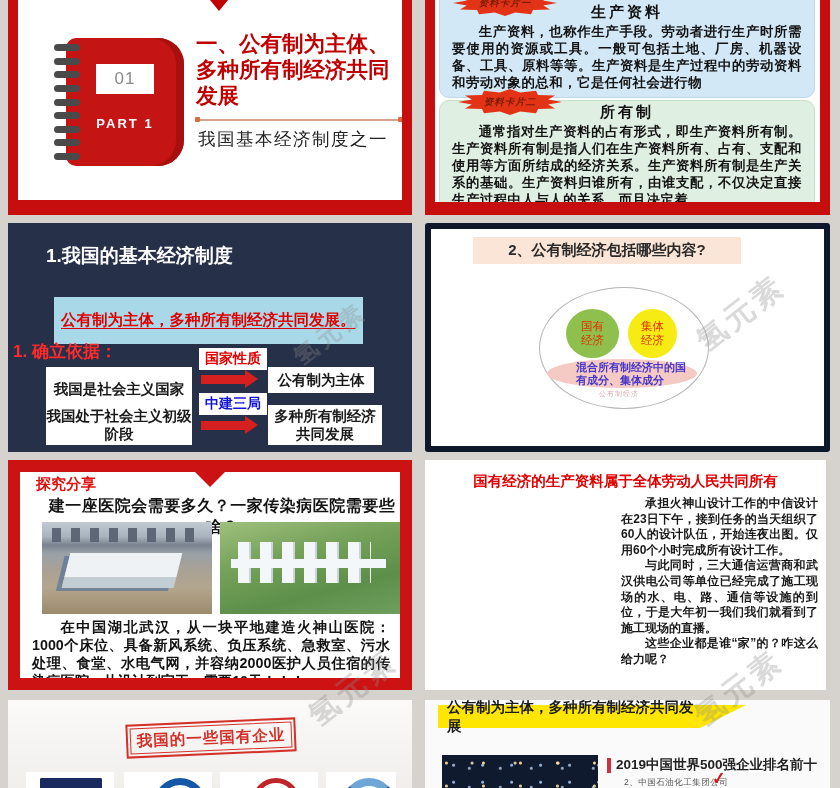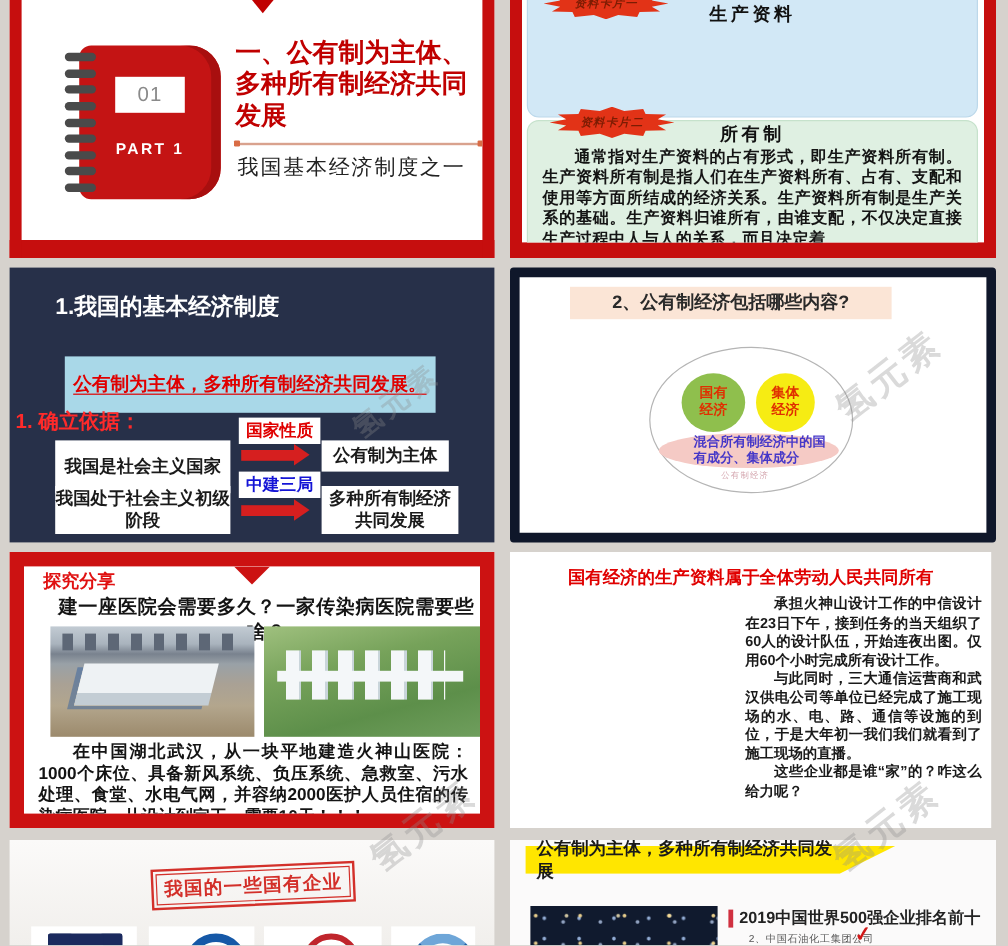--- a/index.html
+++ b/index.html
@@ -44,27 +44,27 @@
   .s3-title{position:absolute;left:38px;top:20px;color:#fff;font-size:19px;font-weight:800;}
   .s3-hl{position:absolute;left:46px;top:74px;background:#a9d8e8;color:#e00000;font-weight:800;font-size:15.5px;padding:13px 7px;text-decoration:underline;text-underline-offset:3px;}
   .s3-basis{position:absolute;left:5px;top:117px;color:#ff2a2a;font-size:17px;font-weight:800;}
   .fbox{position:absolute;background:#fff;color:#1a1a1a;font-weight:700;font-size:14.5px;display:flex;align-items:center;justify-content:center;text-align:center;line-height:1.25;}
   .ftag{position:absolute;background:#ffffff;font-weight:800;font-size:14px;padding:2px 6px;}
   .ftag.red{color:#e00000;} .ftag.blue{color:#1414d6;}
   .arr{position:absolute;width:44px;height:9px;background:#d61f1f;}
   .arr::after{content:"";position:absolute;right:-13px;top:-5px;border-left:13px solid #d61f1f;border-top:9.5px solid transparent;border-bottom:9.5px solid transparent;}
 
   
-  .s4{left:425px;top:223px;width:405px;height:229px;border:8px solid #0f172a;border-radius:3px;}
+  .s4{left:425px;top:223px;width:405px;height:229px;border:6px solid #0f172a;border-radius:3px;}
   .s4-titlebox{position:absolute;left:42px;top:8px;width:268px;height:27px;background:#fbe5d6;display:flex;align-items:center;justify-content:center;color:#2a2a2a;font-weight:800;font-size:15px;}
   .venn-outer{position:absolute;left:108px;top:58px;width:168px;height:120px;background:#fff;border:1.5px solid #b5b5b5;border-radius:50%;}
   .venn-c{position:absolute;border-radius:50%;display:flex;align-items:center;justify-content:center;text-align:center;font-weight:800;font-size:11.5px;line-height:1.15;color:#e03000;}
   .venn-g{left:135px;top:80px;width:53px;height:49px;background:#8fbf4d;}
   .venn-y{left:197px;top:80px;width:49px;height:49px;background:#f6ec13;}
-  .venn-c b{display:block;width:2em;word-break:break-all;font-weight:700;text-align:right;}
+  .venn-c b{display:block;width:2em;word-break:break-all;font-weight:400;text-align:right;}
   .venn-p{position:absolute;left:116px;top:130px;width:150px;height:29px;background:#f5cac5;border-radius:50%;display:flex;align-items:center;justify-content:center;}
   .venn-p span{display:block;width:120px;color:#4738c8;font-weight:700;font-size:11px;line-height:1.15;text-align:left;word-break:break-all;margin-left:28px;}
   .venn-cap{position:absolute;left:168px;top:160px;font-size:7px;color:#b05a6a;opacity:.55;letter-spacing:1px;}
 
   
   .s5{left:8px;top:460px;width:404px;height:230px;border:12px solid #cc1212;}
   .s5-notch{position:absolute;left:50%;top:0;transform:translateX(-50%);width:0;height:0;border-left:15px solid transparent;border-right:15px solid transparent;border-top:15px solid #cc1212;}
   .s5-tag{position:absolute;left:16px;top:3px;color:#e01010;font-weight:800;font-size:15px;}
   .s5-q{position:absolute;left:0;right:0;top:24px;text-align:center;color:#141414;font-weight:800;font-size:16px;letter-spacing:.5px;padding-left:24px;}
   .photo{position:absolute;top:50px;height:92px;overflow:hidden;}
@@ -135,20 +135,21 @@
     <div class="s1-divider">
         <i class="l"></i>
         <i class="r"></i>
       </div>
     <div class="s1-subtitle serif">我国基本经济制度之一</div>
   </section>
 
   <section class="slide s2">
     <div class="card card-blue">
       <div class="card-title">生产资料</div>
+      <p class="card-body">生产资料，也称作生产手段。劳动者进行生产时所需要使用的资源或工具。一般可包括土地、厂房、机器设备、工具、原料等等。生产资料是生产过程中的劳动资料和劳动对象的总和，它是任何社会进行物</p>
     </div>
     <div class="badge badge1">
       <span>资料卡片一</span>
     </div>
     <div class="card card-green">
       <div class="card-title">所有制</div>
       <p class="card-body">通常指对生产资料的占有形式，即生产资料所有制。生产资料所有制是指人们在生产资料所有、占有、支配和使用等方面所结成的经济关系。生产资料所有制是生产关系的基础。生产资料归谁所有，由谁支配，不仅决定直接生产过程中人与人的关系，而且决定着</p>
       <div class="badge badge2">
         <span>资料卡片二</span>
       </div>

